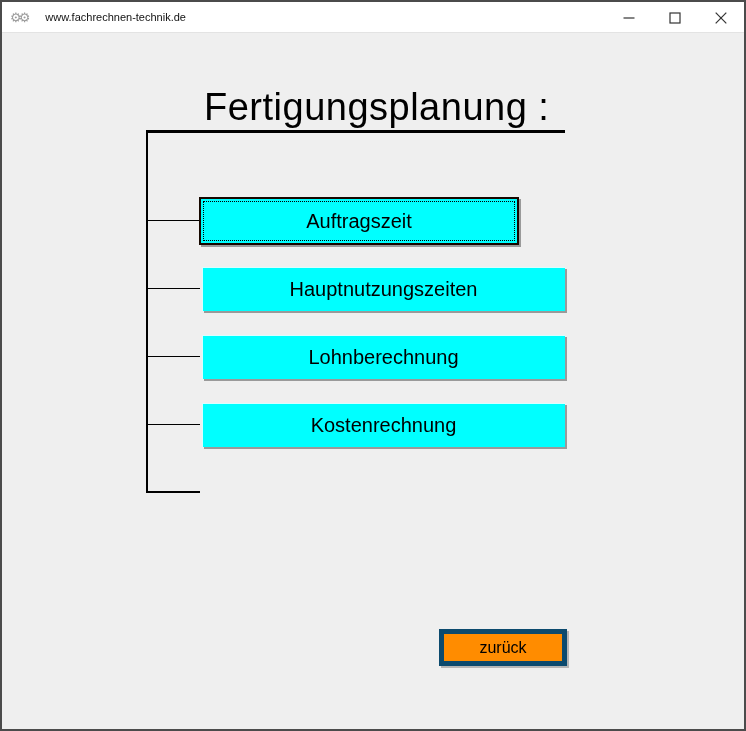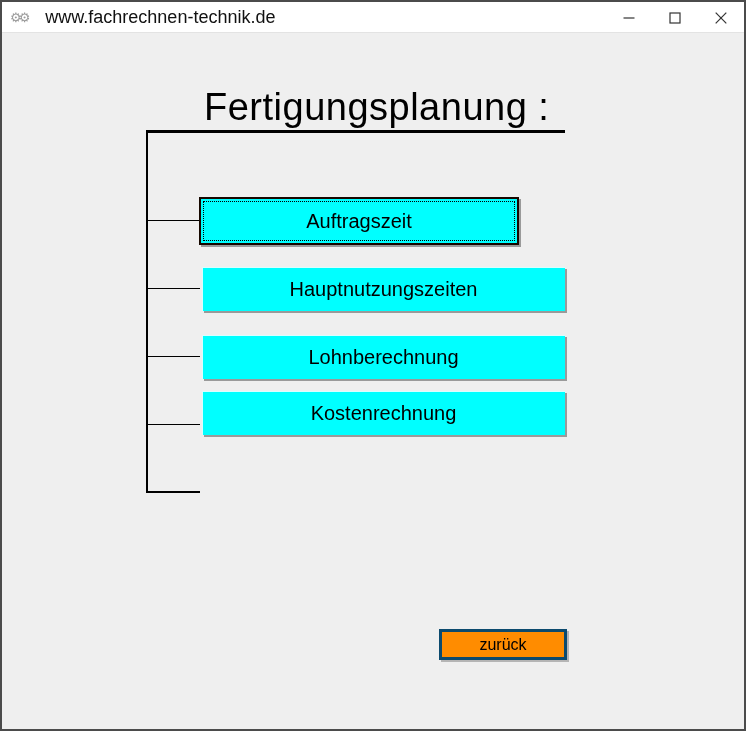--- a/index.html
+++ b/index.html
@@ -27,21 +27,21 @@
     border-bottom:1px solid #e3e3e3;
     display:flex;align-items:center;
   }
   .app-icon{
     margin-left:8px;
     font-size:13px;color:#9b9b9b;letter-spacing:-3px;
     line-height:1;user-select:none;
   }
   .title-text{
     margin-left:18px;
-    font-size:18px;color:#111111;
+    font-size:11px;color:#111111;
     white-space:nowrap;
   }
   .controls{
     position:absolute;right:0;top:0;height:31px;display:flex;
   }
   .ctrl{
     width:46px;height:31px;display:flex;align-items:center;justify-content:center;
     cursor:default;
   }
   .ctrl svg{display:block;}
@@ -73,26 +73,26 @@
   }
   .menu-btn.focused{
     left:197px;top:195px;width:320px;height:48px;
     border:2px solid #170800;
     outline:1px dotted #000000;outline-offset:-5px;
     box-shadow:2px 2px 0 #9a9a9a;
   }
   .menu-btn.plain{left:200px;width:363px;height:44px;}
   .btn-2{top:265px;}
   .btn-3{top:333px;}
-  .btn-4{top:389px;}
+  .btn-4{top:401px;}
   
   .back-btn{
-    position:absolute;left:437px;top:627px;width:128px;height:31px;
+    position:absolute;left:437px;top:627px;width:128px;height:37px;
     background:var(--back-button-bg,#ff8c00);
-    border:3px solid #0c4a6e;
+    border:5px solid #0c4a6e;
     box-shadow:2px 2px 0 #b5b5b5;
     display:flex;align-items:center;justify-content:center;
     font-family:"Liberation Sans", sans-serif;
     font-size:16px;color:#000000;
     cursor:pointer;
   }
 </style>
 </head>
 <body>
 

